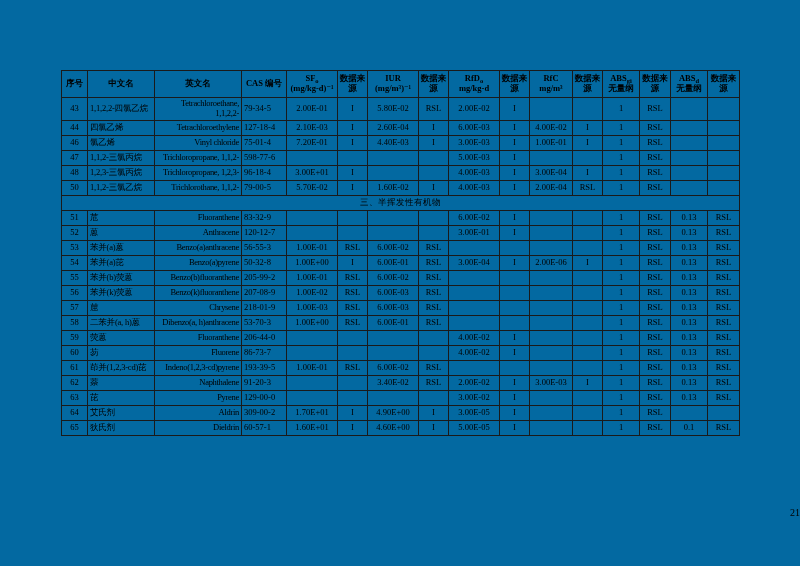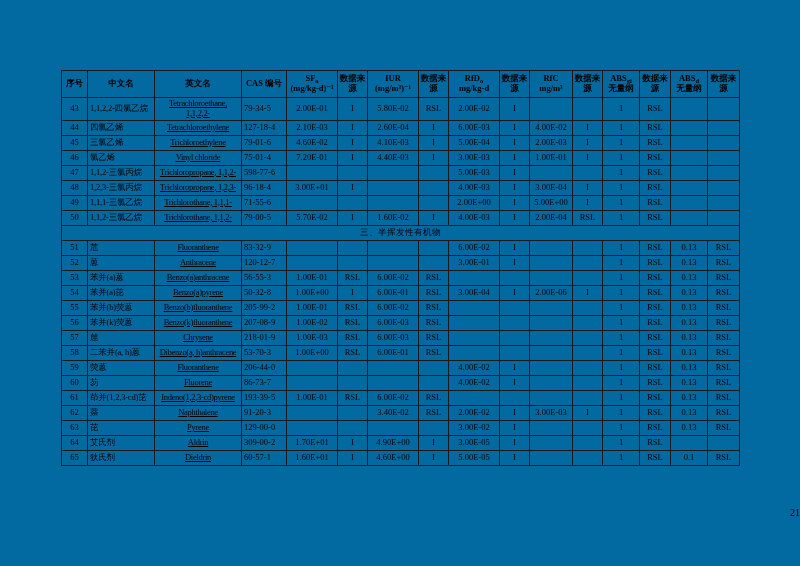--- a/index.html
+++ b/index.html
@@ -30,21 +30,21 @@
   table.tox th {
     font-weight:bold;
     text-align:center;
     height:27px;
     padding:1px 1px;
   }
   table.tox td { height:15px; }
   sub { font-size:6.5px; vertical-align:-2px; }
   .c-idx  { text-align:center; }
   .c-cn   { text-align:left; letter-spacing:-0.2px; }
-  .c-en   { text-align:center; letter-spacing:-0.3px;text-decoration:underline; }
+  .c-en   { text-align:right; letter-spacing:-0.3px; }
   .c-cas  { text-align:left; }
   .c-num  { text-align:center; }
   .c-src  { text-align:center; }
   td.section-cell {
     text-align:center;
     padding-left:3px;
     letter-spacing:0.5px;
   }
   .page-number {
     position:absolute;
@@ -129,38 +129,20 @@
           <td class="c-num">6.00E-03</td>
           <td class="c-src">I</td>
           <td class="c-num">4.00E-02</td>
           <td class="c-src">I</td>
           <td class="c-num">1</td>
           <td class="c-src">RSL</td>
           <td class="c-num"></td>
           <td class="c-src"></td>
         </tr>
         <tr>
-          <td class="c-idx">45</td>
-          <td class="c-cn">三氯乙烯</td>
-          <td class="c-en">Trichloroethylene</td>
-          <td class="c-cas">79-01-6</td>
-          <td class="c-num">4.60E-02</td>
-          <td class="c-src">I</td>
-          <td class="c-num">4.10E-03</td>
-          <td class="c-src">I</td>
-          <td class="c-num">5.00E-04</td>
-          <td class="c-src">I</td>
-          <td class="c-num">2.00E-03</td>
-          <td class="c-src">I</td>
-          <td class="c-num">1</td>
-          <td class="c-src">RSL</td>
-          <td class="c-num"></td>
-          <td class="c-src"></td>
-        </tr>
-        <tr>
           <td class="c-idx">46</td>
           <td class="c-cn">氯乙烯</td>
           <td class="c-en">Vinyl chloride</td>
           <td class="c-cas">75-01-4</td>
           <td class="c-num">7.20E-01</td>
           <td class="c-src">I</td>
           <td class="c-num">4.40E-03</td>
           <td class="c-src">I</td>
           <td class="c-num">3.00E-03</td>
           <td class="c-src">I</td>
@@ -194,38 +176,20 @@
           <td class="c-cn">1,2,3-三氯丙烷</td>
           <td class="c-en">Trichloropropane, 1,2,3-</td>
           <td class="c-cas">96-18-4</td>
           <td class="c-num">3.00E+01</td>
           <td class="c-src">I</td>
           <td class="c-num"></td>
           <td class="c-src"></td>
           <td class="c-num">4.00E-03</td>
           <td class="c-src">I</td>
           <td class="c-num">3.00E-04</td>
-          <td class="c-src">I</td>
-          <td class="c-num">1</td>
-          <td class="c-src">RSL</td>
-          <td class="c-num"></td>
-          <td class="c-src"></td>
-        </tr>
-        <tr>
-          <td class="c-idx">49</td>
-          <td class="c-cn">1,1,1-三氯乙烷</td>
-          <td class="c-en">Trichlorothane, 1,1,1-</td>
-          <td class="c-cas">71-55-6</td>
-          <td class="c-num"></td>
-          <td class="c-src"></td>
-          <td class="c-num"></td>
-          <td class="c-src"></td>
-          <td class="c-num">2.00E+00</td>
-          <td class="c-src">I</td>
-          <td class="c-num">5.00E+00</td>
           <td class="c-src">I</td>
           <td class="c-num">1</td>
           <td class="c-src">RSL</td>
           <td class="c-num"></td>
           <td class="c-src"></td>
         </tr>
         <tr>
           <td class="c-idx">50</td>
           <td class="c-cn">1,1,2-三氯乙烷</td>
           <td class="c-en">Trichlorothane, 1,1,2-</td>

